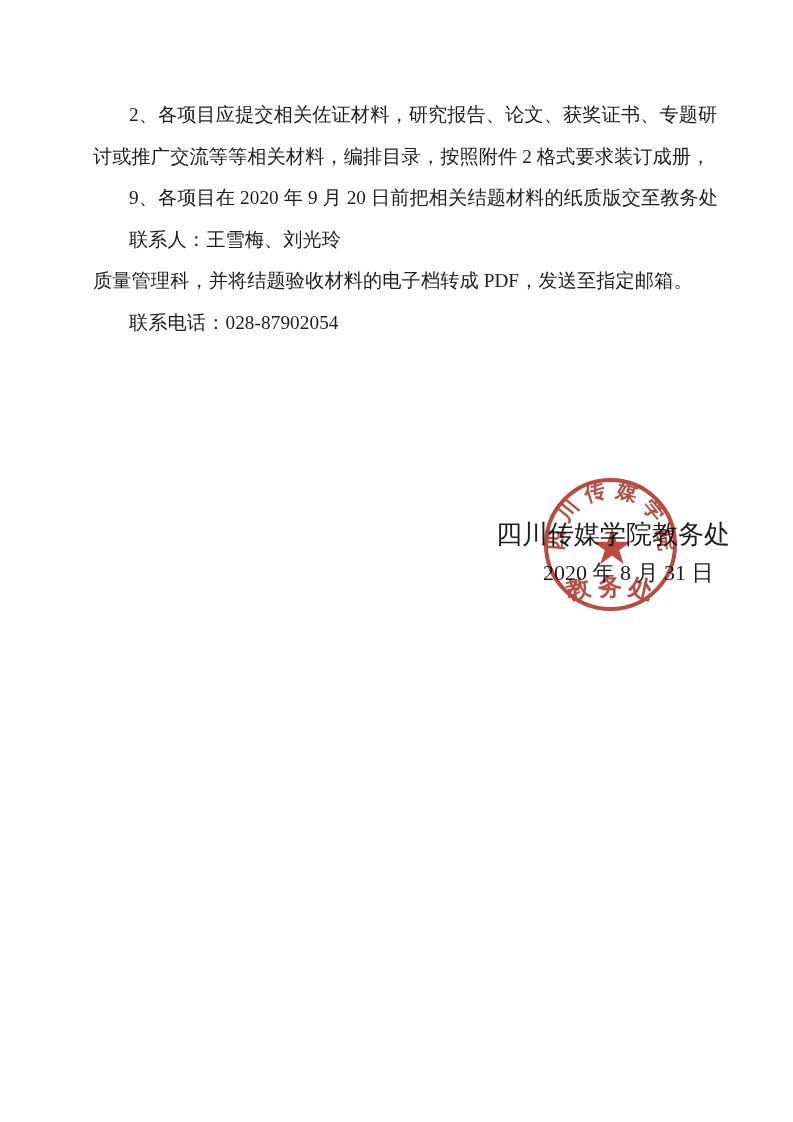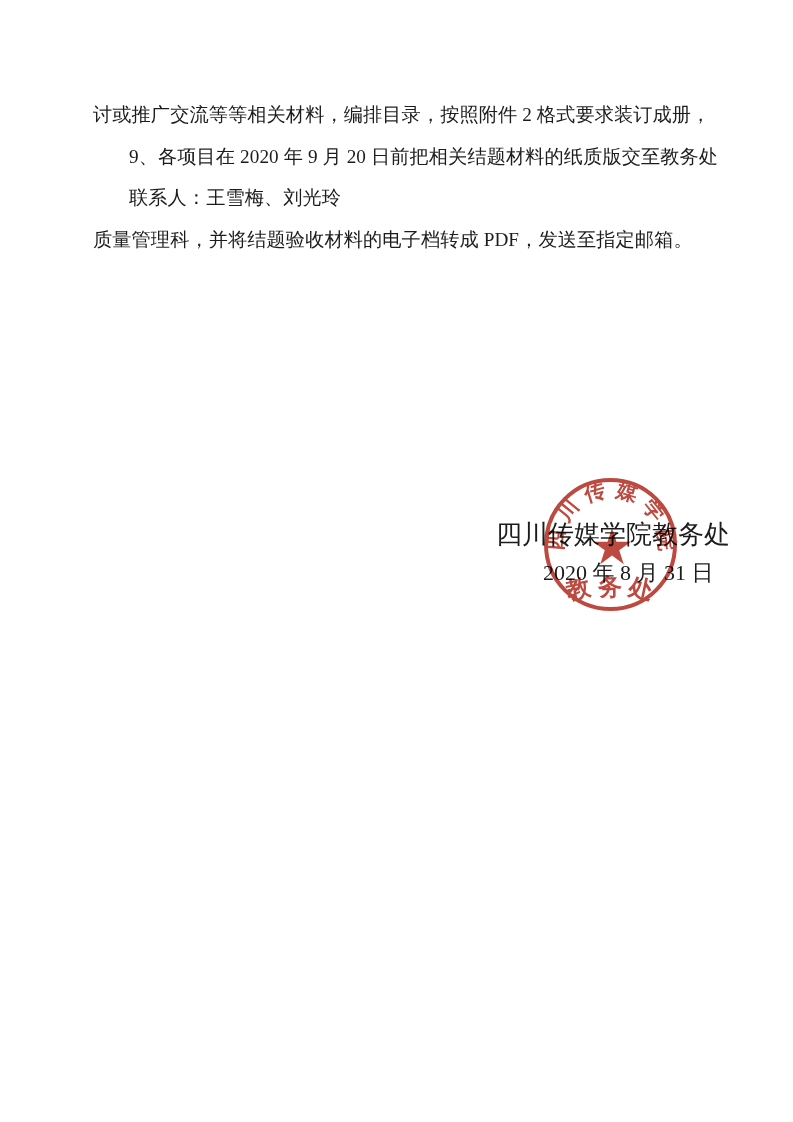--- a/index.html
+++ b/index.html
@@ -95,24 +95,26 @@
   .bc0 { left: 30px;  top: 107px; transform: translate(-50%,-50%) rotate(-12deg); }
   .bc1 { left: 62px;  top: 105px; transform: translate(-50%,-50%) rotate(0deg); }
   .bc2 { left: 93px;  top: 107px; transform: translate(-50%,-50%) rotate(12deg); }
 </style>
 </head>
 <body>
 
 <div id="page">
 
   <div class="bodytext">
+    <div class="line indent">2、各项目应提交相关佐证材料，研究报告、论文、获奖证书、专题研</div>
     <div class="line">讨或推广交流等等相关材料，编排目录，按照附件 2 格式要求装订成册，</div>
     <div class="line indent">9、各项目在 2020 年 9 月 20 日前把相关结题材料的纸质版交至教务处</div>
     <div class="line indent">联系人：王雪梅、刘光玲</div>
     <div class="line">质量管理科，并将结题验收材料的电子档转成 PDF，发送至指定邮箱。</div>
+    <div class="line indent">联系电话：028-87902054</div>
   </div>
 
   <div class="sig-org">四川传媒学院教务处</div>
   <div class="sig-date">2020 年 8 月 31 日</div>
 
   <div class="seal">
     <span class="ring-char rc0">四</span>
     <span class="ring-char rc1">川</span>
     <span class="ring-char rc2">传</span>
     <span class="ring-char rc3">媒</span>

